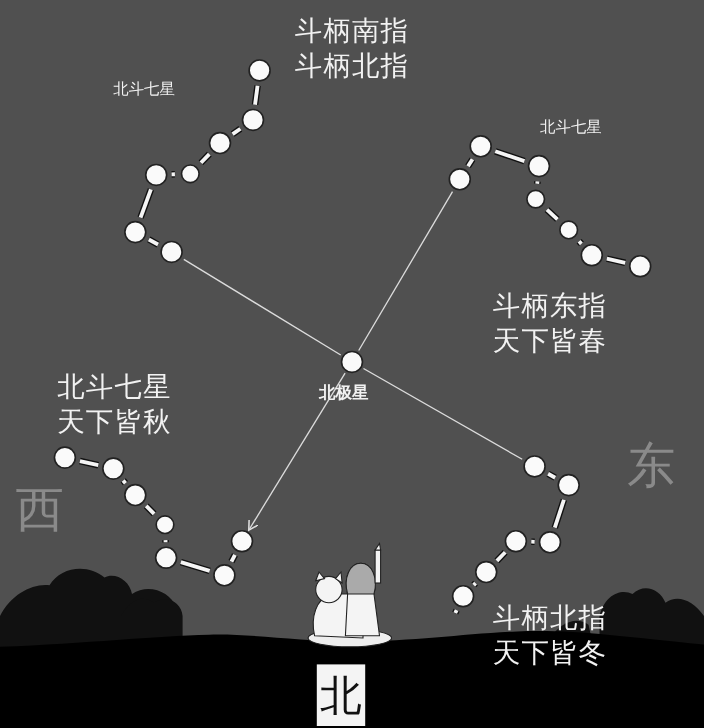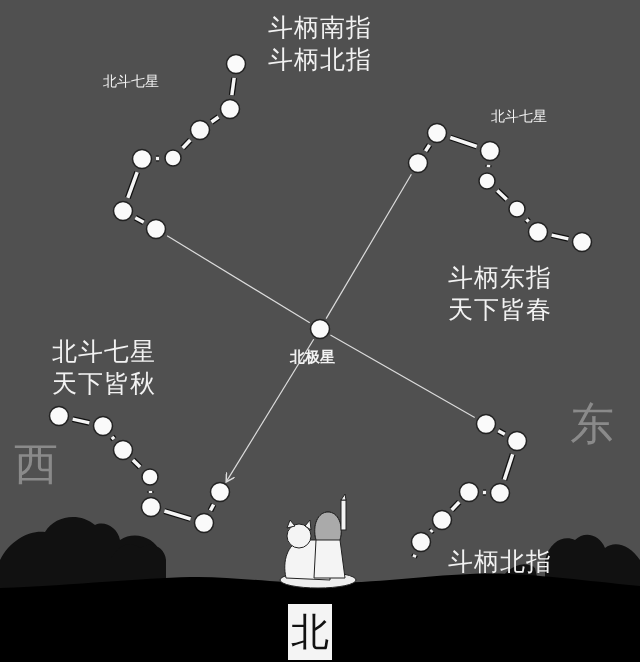--- a/index.html
+++ b/index.html
@@ -140,20 +140,21 @@
   <div class="label season" style="left:448px;top:262px;">
     <div>斗柄东指</div>
     <div>天下皆春</div>
   </div>
   <div class="label season" style="left:52px;top:336px;">
     <div>北斗七星</div>
     <div>天下皆秋</div>
   </div>
   <div class="label season" style="left:448px;top:546px;">
     <div>斗柄北指</div>
+    <div>天下皆冬</div>
   </div>
 
   <div class="label polaris" style="left:290px;top:350px;text-align:right;">北极星</div>
 
   <div class="label dir" style="left:14px;top:442px;">西</div>
   <div class="label dir" style="left:570px;top:402px;">东</div>
   <div class="north">
       <span>北</span>
     </div>
 </div>

